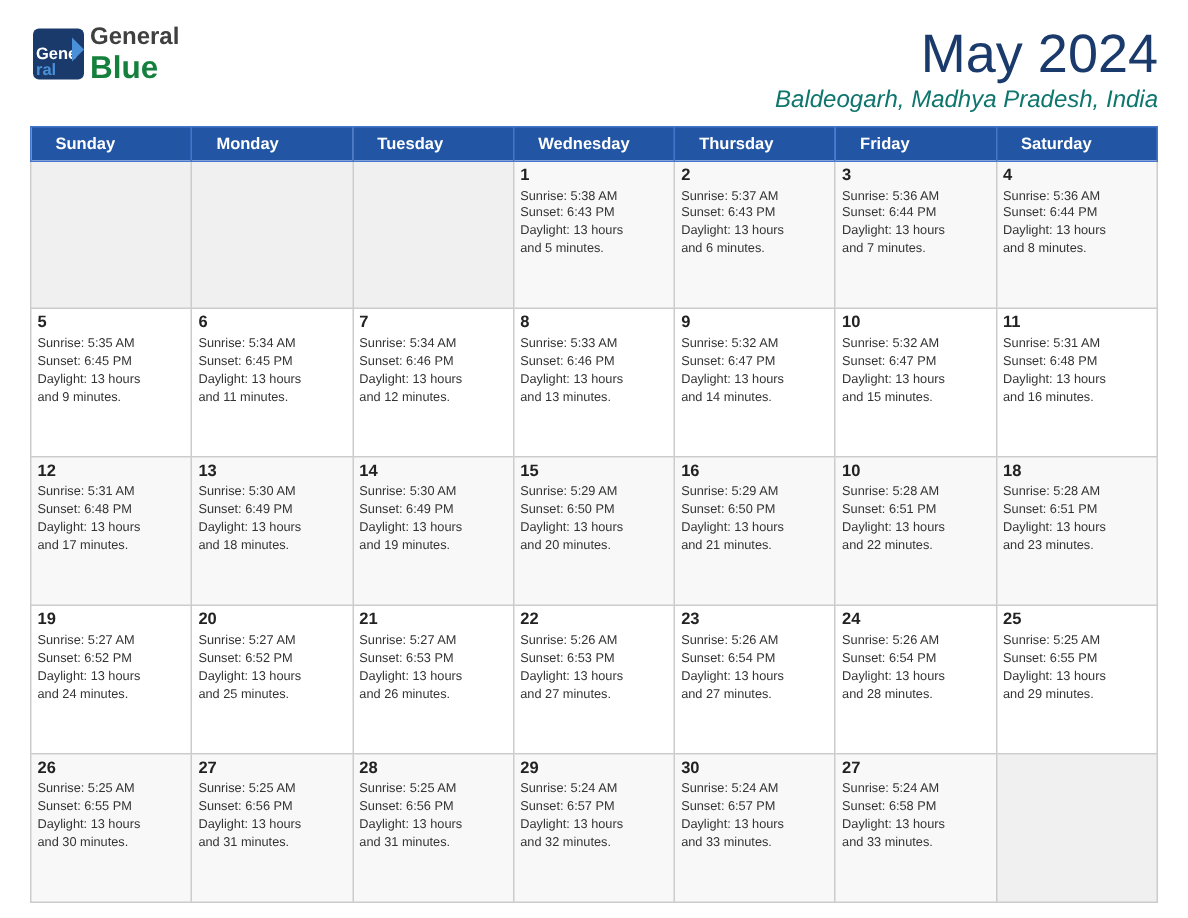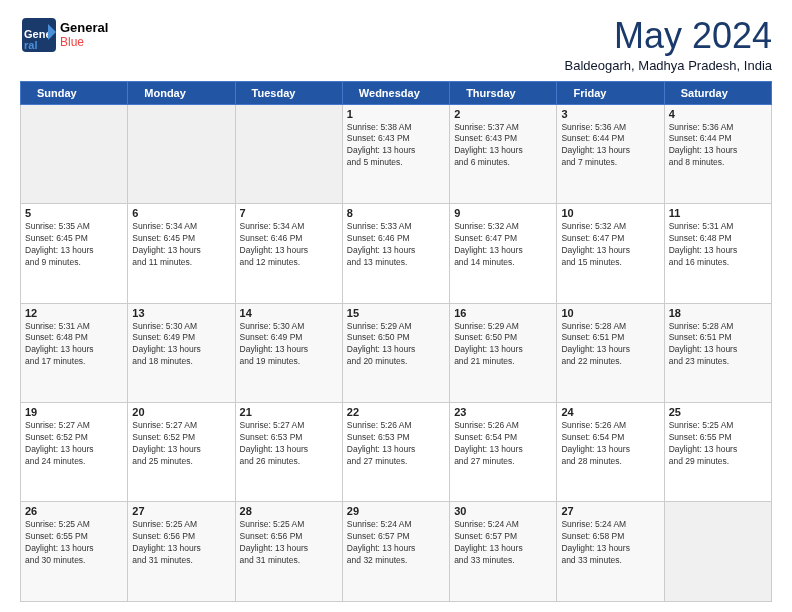--- a/index.html
+++ b/index.html
@@ -31,23 +31,24 @@
     .title-block {
       text-align: right;
     }
     .main-title {
       font-size: 36px;
       font-weight: normal;
       color: #1a3a6b;
       line-height: 1.1;
     }
     .subtitle {
-      font-size: 13px;
-      color: #0f172a;
+      font-size: 16px;
+      color: #0f766e;
       margin-top: 2px;
+      font-style: italic;
     }
     .calendar {
       flex: 1;
       border: 1px solid #ccc;
       border-collapse: collapse;
       width: 100%;
       table-layout: fixed;
     }
     .calendar thead tr th {
       background-color: #2255a4;
@@ -93,22 +94,22 @@
   <div class="header">
     <div class="logo">
       <div style="display:flex;align-items:center;gap:2px;">
         <svg width="38" height="38" viewBox="0 0 38 38">
           <rect x="2" y="2" width="34" height="34" rx="4" fill="#1a3a6b"></rect>
           <text x="4" y="22" font-size="11" fill="white" font-family="Arial" font-weight="bold">Gene</text>
           <text x="4" y="33" font-size="11" fill="#4a90d9" font-family="Arial" font-weight="bold">ral</text>
           <polygon points="28,8 36,16 28,24" fill="#4a90d9"></polygon>
         </svg>
         <div>
-          <div style="font-size:13px;font-weight:bold;color:#000000;line-height:1.1;">General</div>
-          <div style="font-size:12px;font-weight:normal;color:#ef4444;line-height:1.1;">Blue</div>
+          <div style="font-size:16px;font-weight:bold;color:#404040;line-height:1.1;">General</div>
+          <div style="font-size:21px;font-weight:bold;color:#15803d;line-height:1.1;">Blue</div>
         </div>
       </div>
     </div>
     <div class="title-block">
       <div class="main-title">May 2024</div>
       <div class="subtitle">Baldeogarh, Madhya Pradesh, India</div>
     </div>
   </div>
 
   <table class="calendar">

